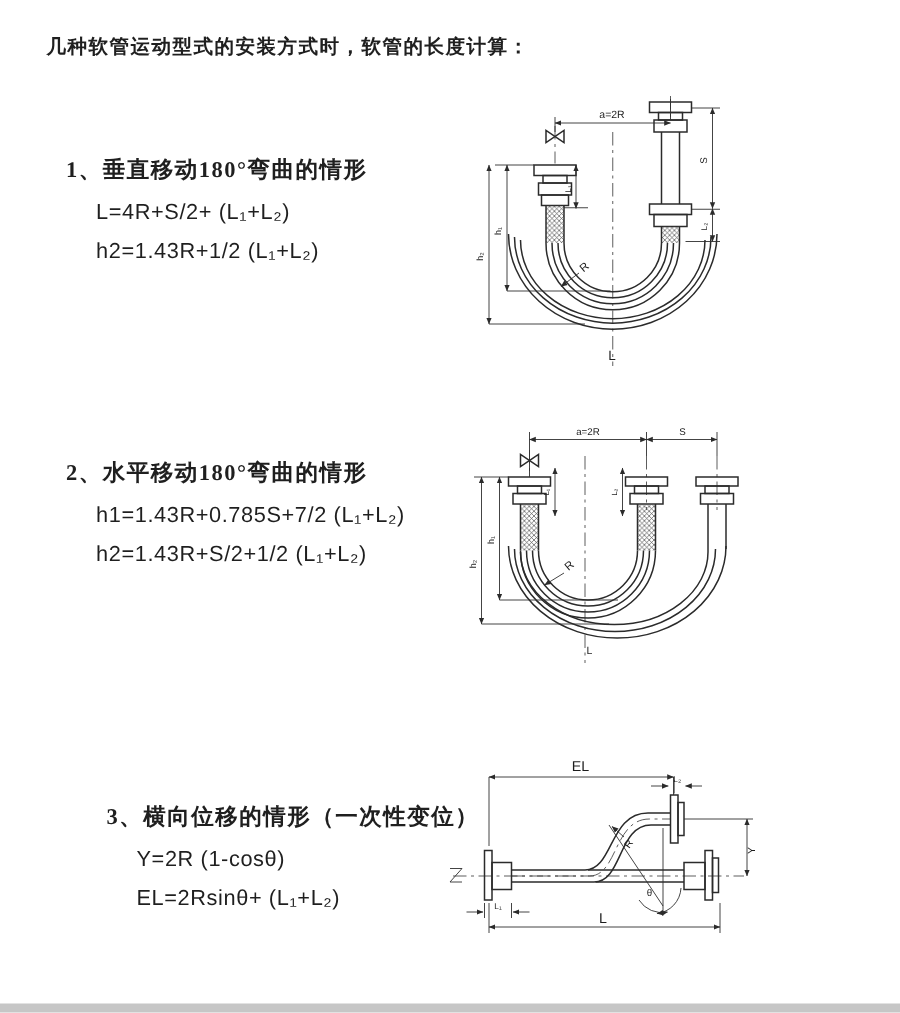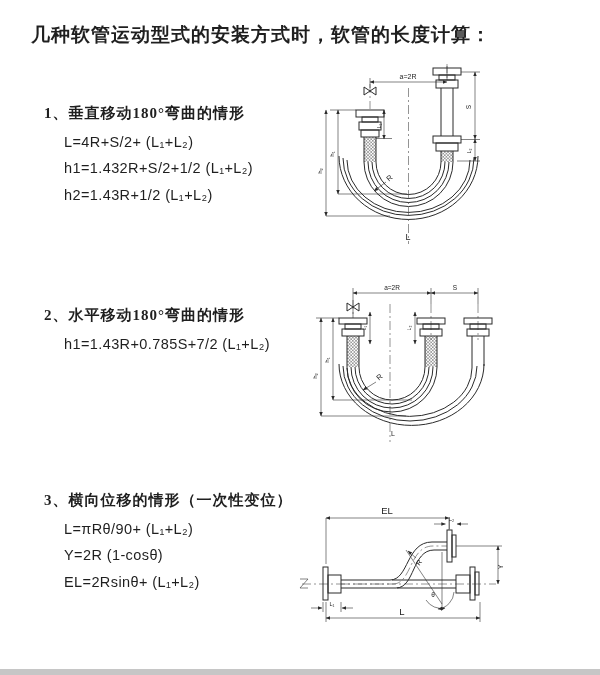--- a/index.html
+++ b/index.html
@@ -1,60 +1,59 @@
 <!DOCTYPE html>
 <html><head>
 <meta charset="utf-8">
 <style>
   html,body{margin:0;padding:0;}
   body{
     width:600px;height:675px;position:relative;background:#ffffff;overflow:hidden;
     font-family:"Liberation Sans","DejaVu Sans",sans-serif;color:#1f1f1f;
   }
   .page-title{
-    position:absolute;left:31px;top:22px;font-size:19px;font-weight:700;
+    position:absolute;left:31px;top:22px;font-size:13px;font-weight:700;
     letter-spacing:1px;white-space:nowrap;
   }
   .section{position:absolute;left:44px;white-space:nowrap;}
   .sec-heading{font-size:15px;font-weight:600;letter-spacing:1px;font-family:Liberation Serif, serif;}
   .formula{font-size:14.5px;margin-left:20px;margin-top:10.5px;letter-spacing:.4px;}
   #section-1{top:104px;}
   #section-2{top:306px;}
-  #section-3{top:491px;}
+  #section-3{top:535px;margin-left:27px;}
   .diagram{position:absolute;}
   #diagram-1{left:312px;top:64px;}
   #diagram-2{left:308px;top:280px;}
   #diagram-3{left:296px;top:496px;}
   svg{display:block;}
   svg .draw{stroke:#2b2b2b;fill:none;stroke-width:1;}
   svg .thin{stroke:#2f2f2f;fill:none;stroke-width:.6;}
   svg .cl{stroke:#3a3a3a;fill:none;stroke-width:.55;stroke-dasharray:9 3 2 3;}
   svg text{fill:#1d1d1d;stroke:none;font-family:"Liberation Sans","DejaVu Sans",sans-serif;}
   .bottom-bar{position:absolute;left:0;bottom:0;width:600px;height:6px;background:#c6c6c6;}
 </style>
 </head>
 <body>
 
 <div class="page-title">几种软管运动型式的安装方式时，软管的长度计算：</div>
 
 <div class="section" id="section-1">
   <div class="sec-heading">1、垂直移动180°弯曲的情形</div>
   <div class="formula">L=4R+S/2+ (L₁+L₂)</div>
-  <div class="formula">h1=1.432R+S/2+1/2 (L₁+L₂)</div>
   <div class="formula">h2=1.43R+1/2 (L₁+L₂)</div>
 </div>
 
 <div class="section" id="section-2">
   <div class="sec-heading">2、水平移动180°弯曲的情形</div>
   <div class="formula">h1=1.43R+0.785S+7/2 (L₁+L₂)</div>
+  <div class="formula">h2=1.43R+S/2+1/2 (L₁+L₂)</div>
 </div>
 
 <div class="section" id="section-3">
   <div class="sec-heading">3、横向位移的情形（一次性变位）</div>
-  <div class="formula">L=πRθ/90+ (L₁+L₂)</div>
   <div class="formula">Y=2R (1-cosθ)</div>
   <div class="formula">EL=2Rsinθ+ (L₁+L₂)</div>
 </div>
 
 <div class="diagram" id="diagram-1">
 <svg width="270" height="202" viewBox="0 0 270 202">
   <defs>
     <marker id="ar1" markerWidth="9" markerHeight="9" refX="7" refY="4" orient="auto-start-reverse">
       <path d="M0,1 L7.4,4 L0,7 Z" fill="#2b2b2b"></path>
     </marker>

